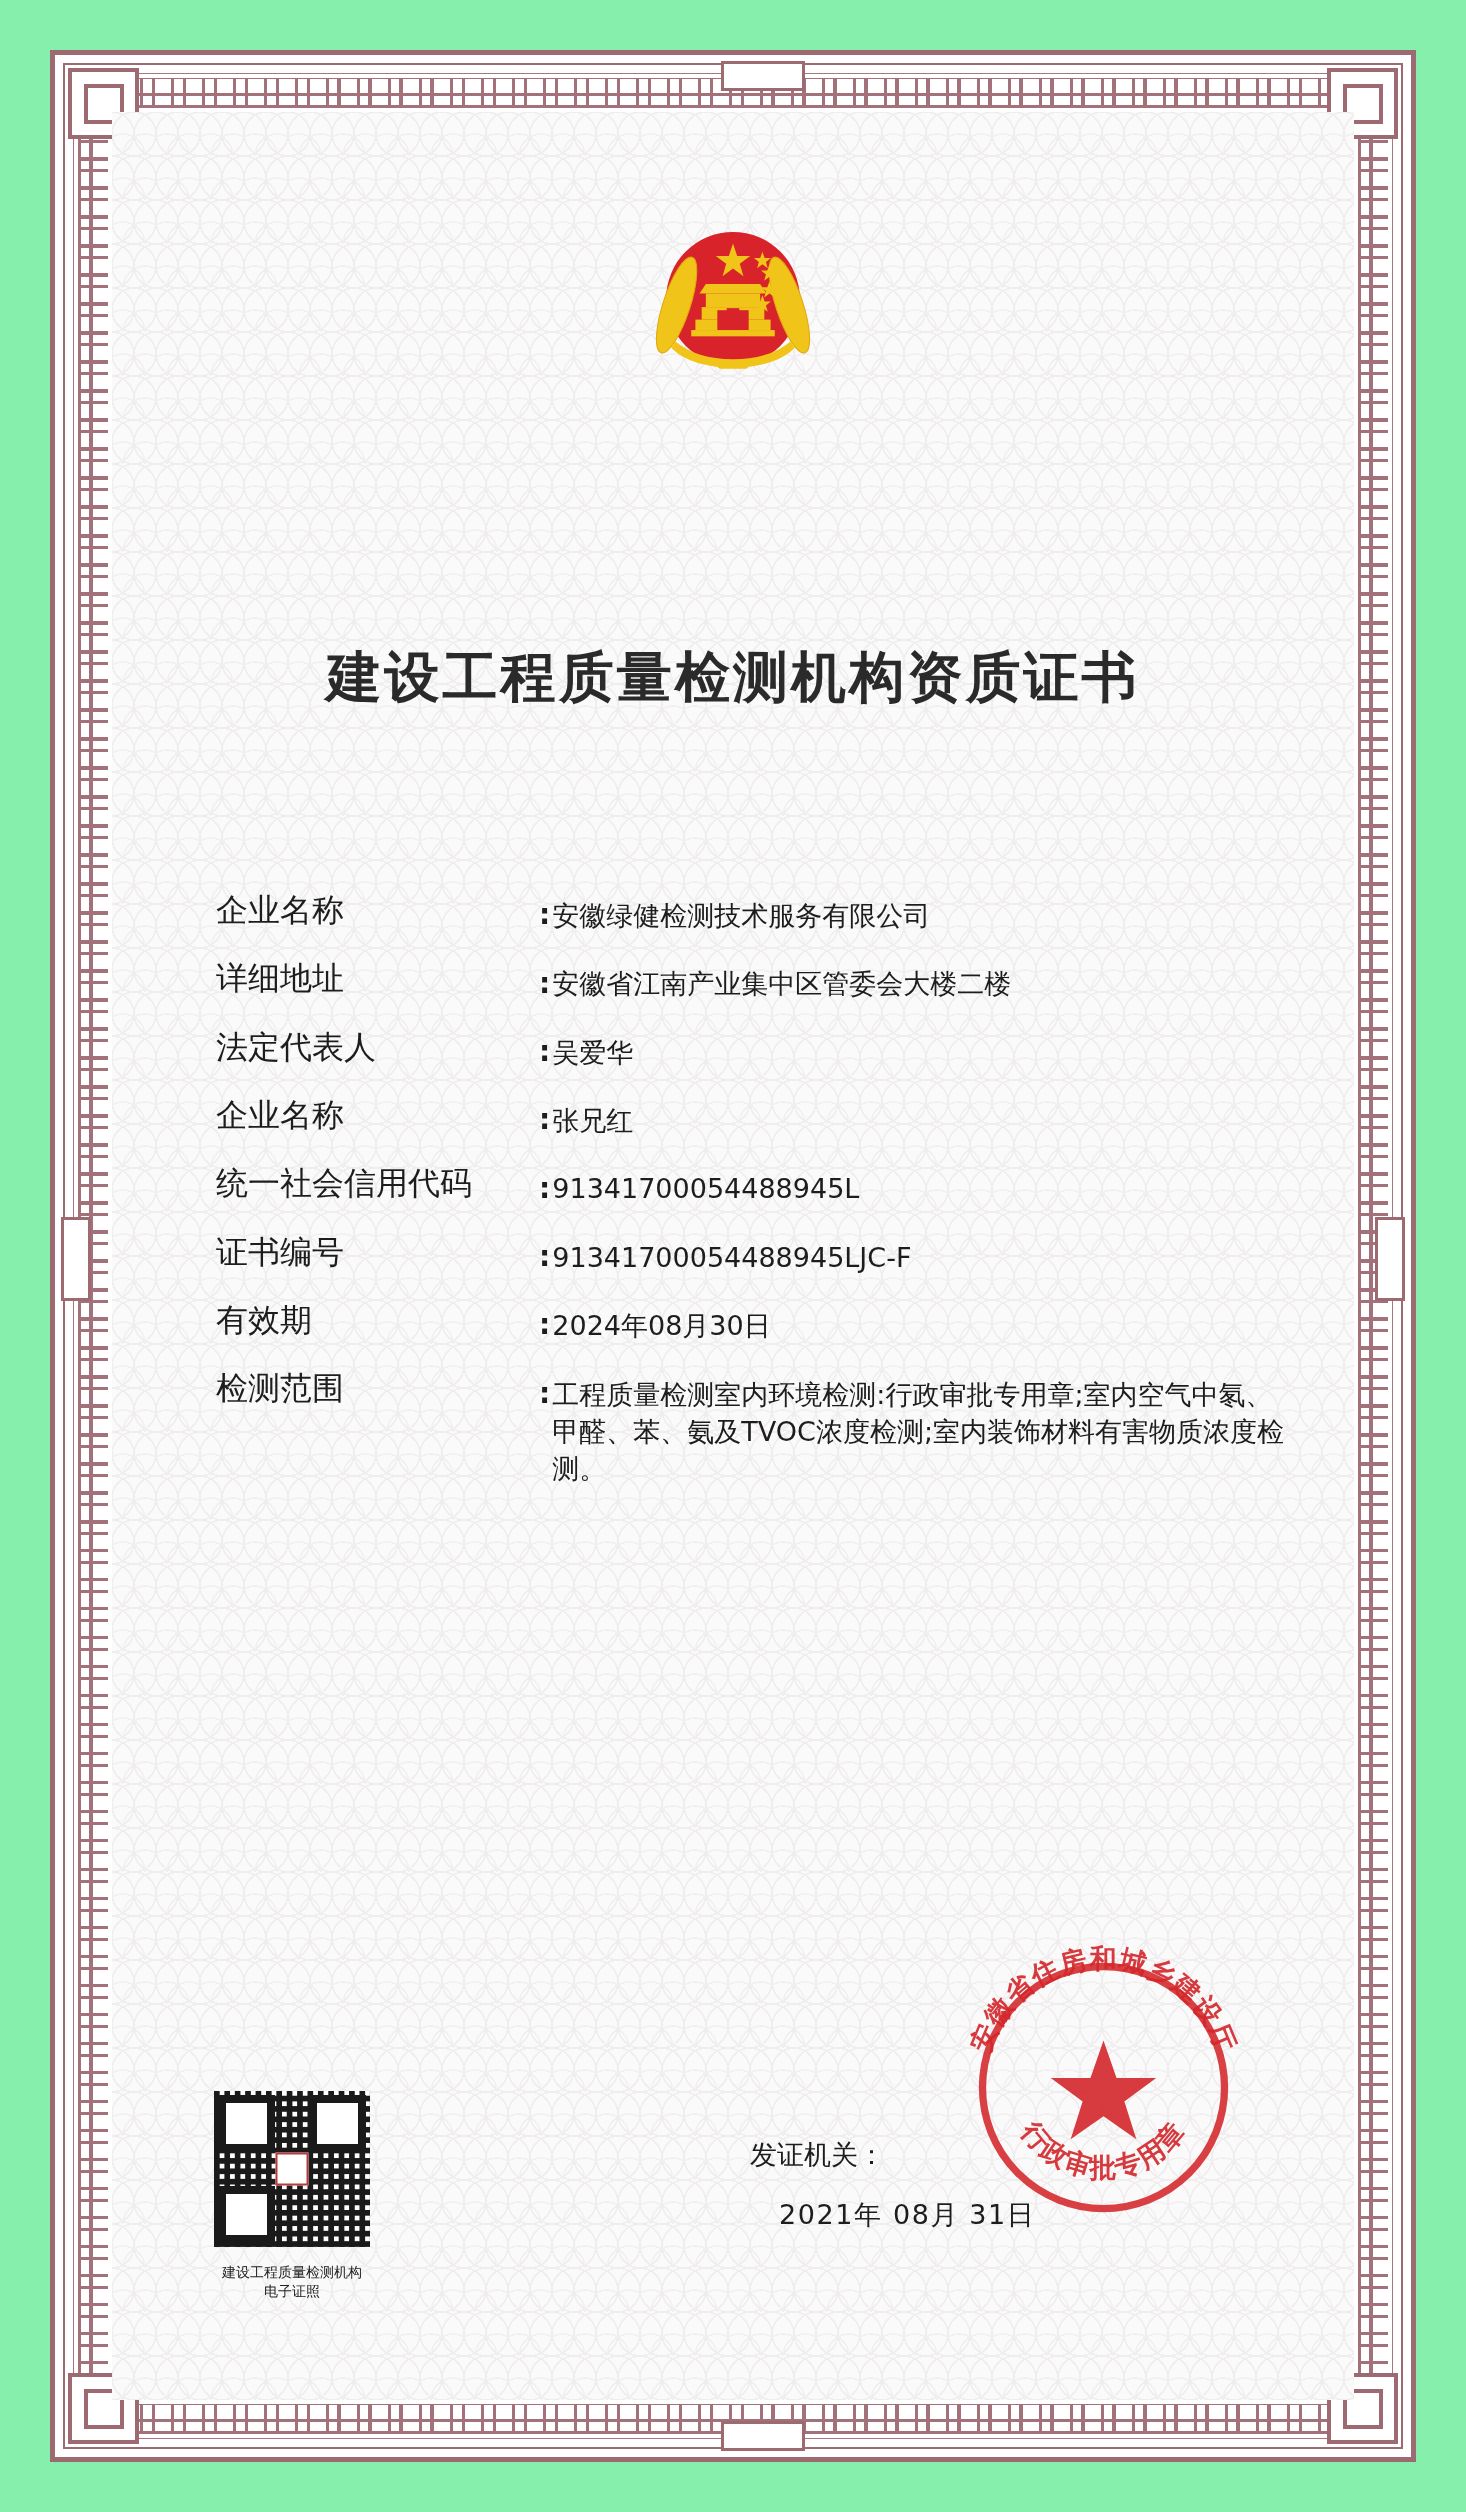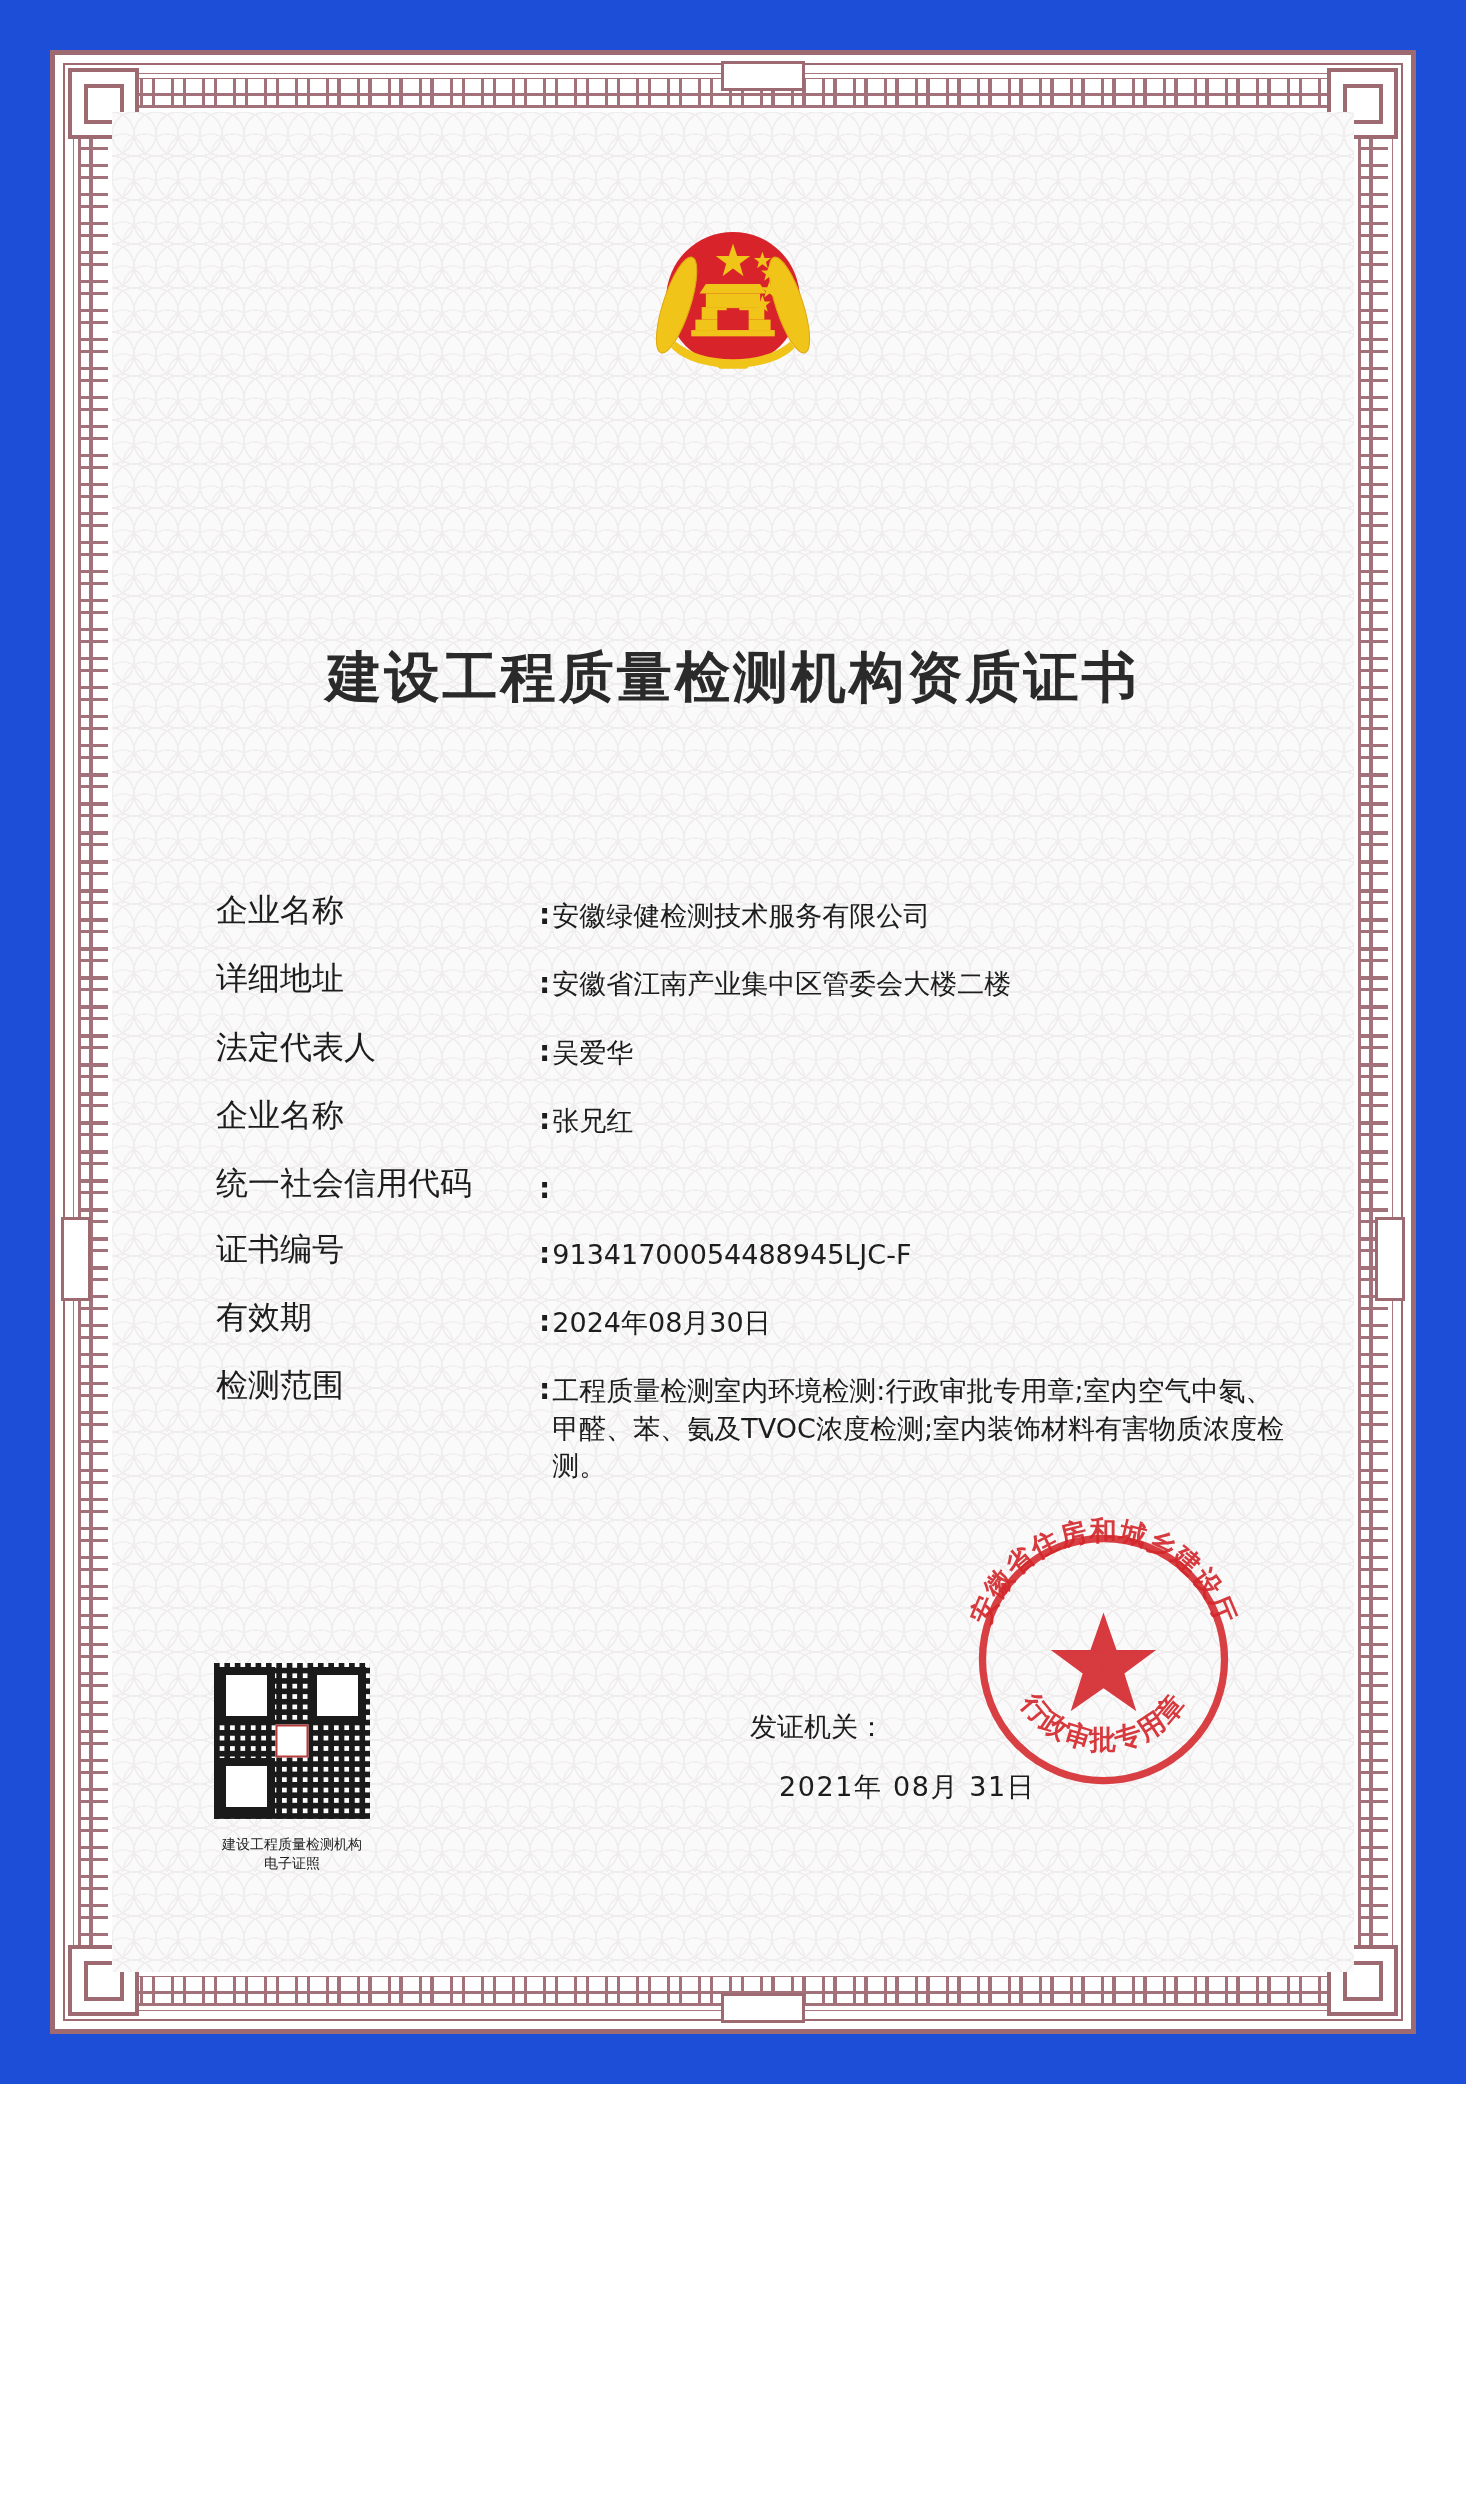--- a/index.html
+++ b/index.html
@@ -7,22 +7,22 @@
     padding: 0;
     background: #ffffff;
   }
   body {
     font-family: "DejaVu Sans", "Liberation Sans", sans-serif;
   }
 
   .page {
     position: relative;
     width: 1466px;
-    height: 2084px;
-    background: #1d4ed8;
+    height: 2512px;
+    background: #86efac;
     overflow: hidden;
   }
 
   
   .frame-outer {
     position: absolute;
     left: 50px;
     top: 50px;
     right: 50px;
     bottom: 50px;
@@ -367,20 +367,21 @@
 
       <div class="row">
         <div class="row-label spread">企业名称</div>
         <div class="row-colon">:</div>
         <div class="row-value">张兄红</div>
       </div>
 
       <div class="row">
         <div class="row-label">统一社会信用代码</div>
         <div class="row-colon">:</div>
+        <div class="row-value">91341700054488945L</div>
       </div>
 
       <div class="row">
         <div class="row-label spread">证书编号</div>
         <div class="row-colon">:</div>
         <div class="row-value">91341700054488945LJC-F</div>
       </div>
 
       <div class="row">
         <div class="row-label spread">有效期</div>

